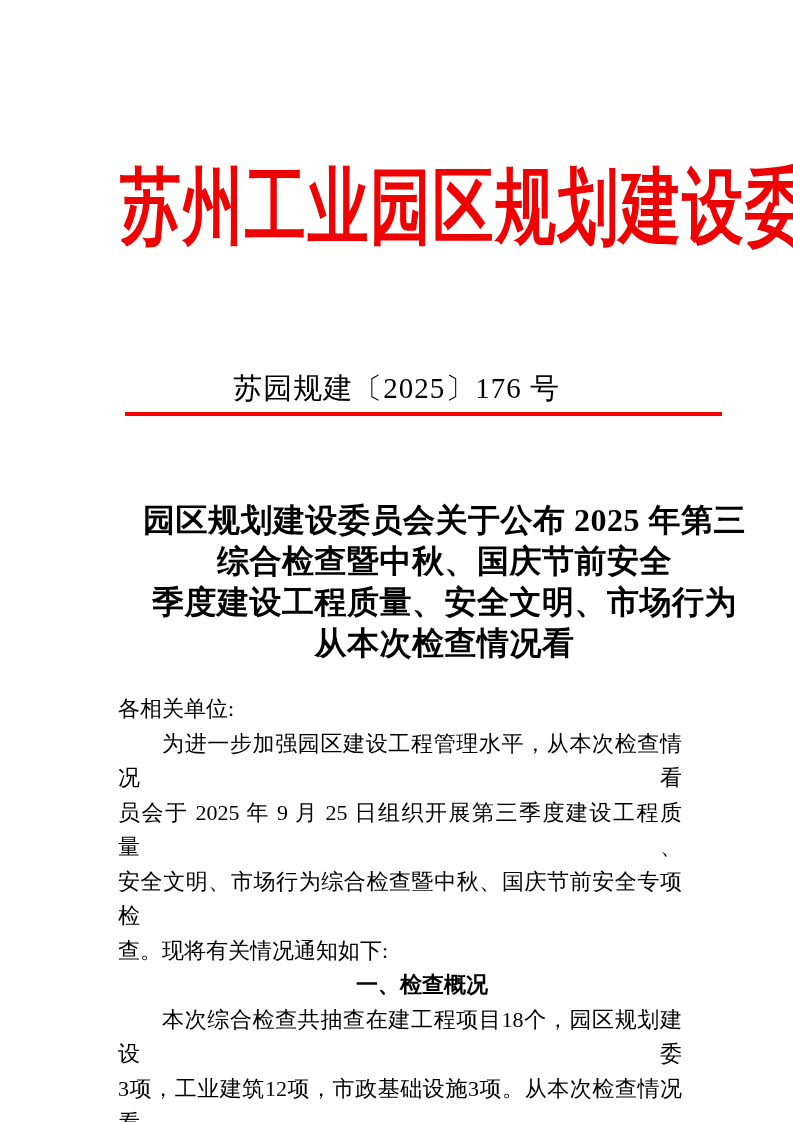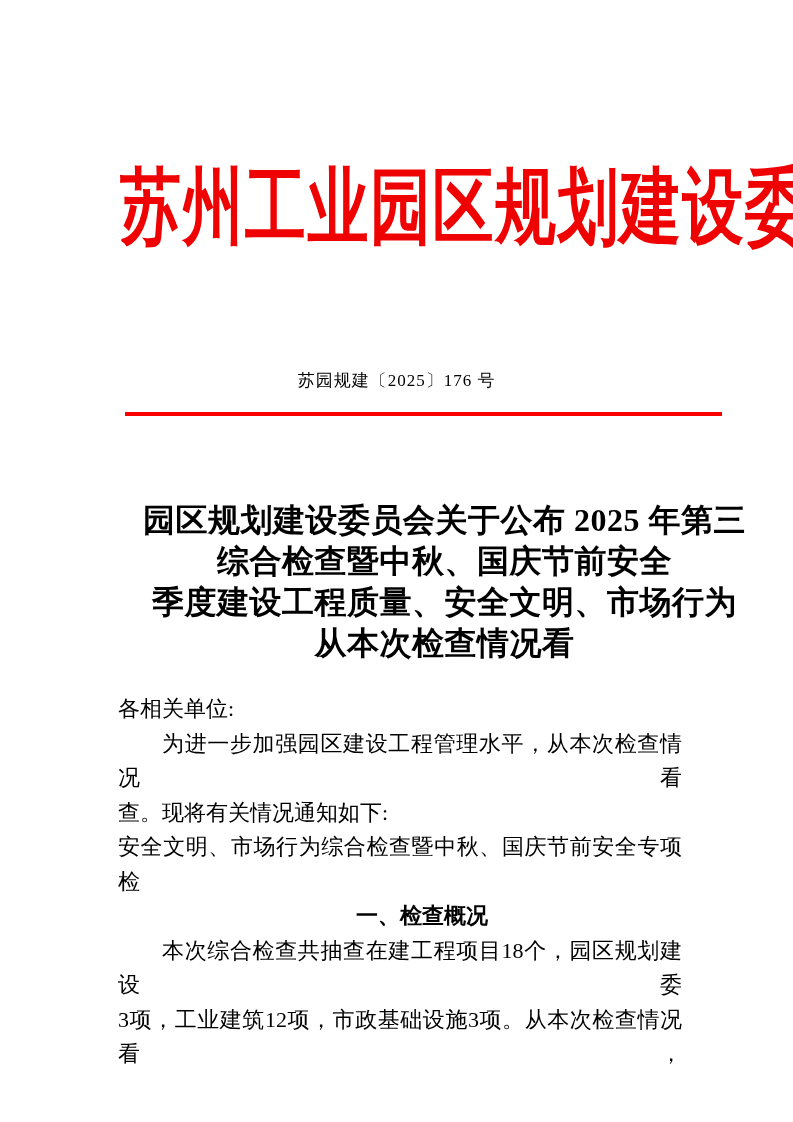--- a/index.html
+++ b/index.html
@@ -38,21 +38,21 @@
     transform-origin: left top;
   }
 
   
   .doc-number {
     position: absolute;
     top: 369px;
     left: 0;
     width: 100%;
     text-align: center;
-    font-size: 17px;
+    font-size: 29px;
     letter-spacing: 1px;
   }
 
   
   .red-rule {
     position: absolute;
     top: 412px;
     left: 125px;
     width: 597px;
     height: 4px;
@@ -122,20 +122,21 @@
   <div class="doc-title">
       <div class="title-line">园区规划建设委员会关于公布 2025 年第三</div>
       <div class="title-line">综合检查暨中秋、国庆节前安全</div>
       <div class="title-line">季度建设工程质量、安全文明、市场行为</div>
       <div class="title-line">从本次检查情况看</div>
     </div>
 
   <div class="doc-body">
       <div class="body-line plain">各相关单位:</div>
       <div class="body-line indent-justify">为进一步加强园区建设工程管理水平，从本次检查情况看</div>
+      <div class="body-line justify">员会于 2025 年 9 月 25 日组织开展第三季度建设工程质量、</div>
+      <div class="body-line justify">安全文明、市场行为综合检查暨中秋、国庆节前安全专项检</div>
       <div class="body-line plain">查。现将有关情况通知如下:</div>
-      <div class="body-line justify">安全文明、市场行为综合检查暨中秋、国庆节前安全专项检</div>
       <div class="body-line heading">一、检查概况</div>
       <div class="body-line indent-justify">本次综合检查共抽查在建工程项目18个，园区规划建设委</div>
       <div class="body-line justify">3项，工业建筑12项，市政基础设施3项。从本次检查情况看，</div>
     </div>
 
 </div>
 
 </body></html>

